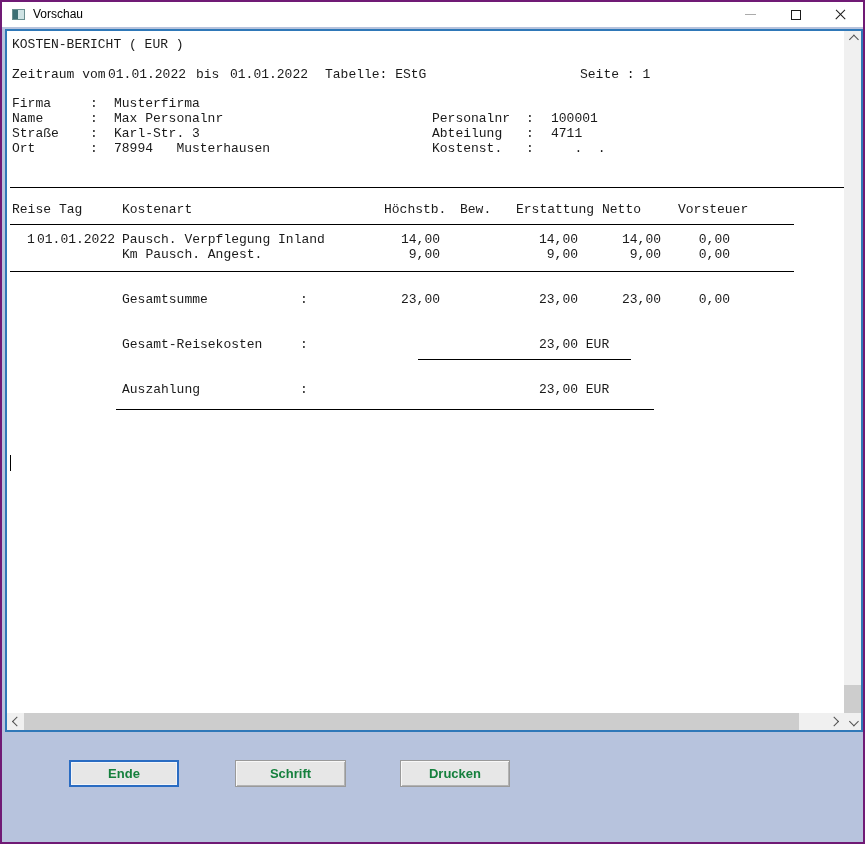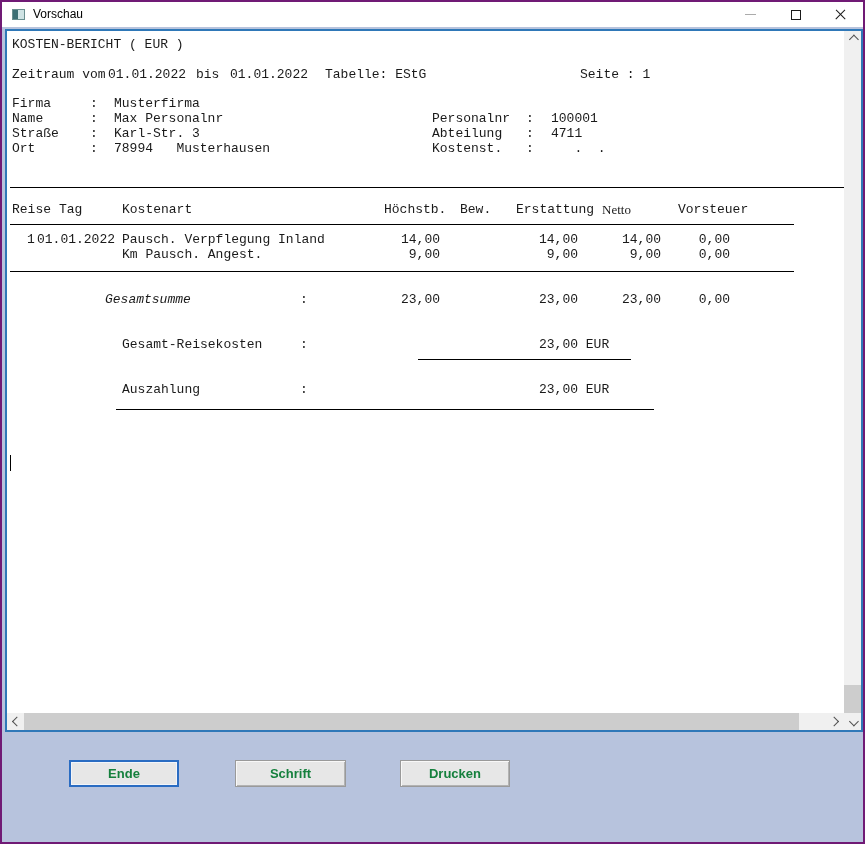--- a/index.html
+++ b/index.html
@@ -115,42 +115,42 @@
     <span class="t" style="left:544px; top:110px;">   .  .</span>
 
     <div class="rule" style="left:3px; top:156px; width:845px;"></div>
 
     <span class="t" style="left:5px;   top:171px;">Reise</span>
     <span class="t" style="left:52px;  top:171px;text-align:right;">Tag</span>
     <span class="t" style="left:115px; top:171px;">Kostenart</span>
     <span class="t" style="left:377px; top:171px;">Höchstb.</span>
     <span class="t" style="left:453px; top:171px;">Bew.</span>
     <span class="t" style="left:509px; top:171px;">Erstattung</span>
-    <span class="t" style="left:595px; top:171px;font-family:Liberation Serif, serif;">Netto</span>
+    <span class="t" style="left:595px; top:171px;">Netto</span>
     <span class="t" style="left:671px; top:171px;">Vorsteuer</span>
 
     <div class="rule" style="left:3px; top:193px; width:784px;"></div>
 
     <span class="t" style="left:20px;  top:201px;">1</span>
     <span class="t" style="left:30px;  top:201px;">01.01.2022</span>
     <span class="t" style="left:115px; top:201px;">Pausch. Verpflegung Inland</span>
     <span class="t num" style="left:363px; top:201px;">14,00</span>
     <span class="t num" style="left:501px; top:201px;">14,00</span>
     <span class="t num" style="left:584px; top:201px;">14,00</span>
     <span class="t num" style="left:653px; top:201px;">0,00</span>
 
     <span class="t" style="left:115px; top:216px;">Km Pausch. Angest.</span>
     <span class="t num" style="left:363px; top:216px;">9,00</span>
     <span class="t num" style="left:501px; top:216px;">9,00</span>
     <span class="t num" style="left:584px; top:216px;">9,00</span>
     <span class="t num" style="left:653px; top:216px;">0,00</span>
 
     <div class="rule" style="left:3px; top:240px; width:784px;"></div>
 
-    <span class="t" style="left:98px; top:261px;font-style:italic;">Gesamtsumme</span>
+    <span class="t" style="left:115px; top:261px;">Gesamtsumme</span>
     <span class="t" style="left:293px; top:261px;">:</span>
     <span class="t num" style="left:363px; top:261px;">23,00</span>
     <span class="t num" style="left:501px; top:261px;">23,00</span>
     <span class="t num" style="left:584px; top:261px;">23,00</span>
     <span class="t num" style="left:653px; top:261px;">0,00</span>
 
     <span class="t" style="left:115px; top:306px;">Gesamt-Reisekosten</span>
     <span class="t" style="left:293px; top:306px;">:</span>
     <span class="t" style="left:532px; top:306px;">23,00 EUR</span>
 

